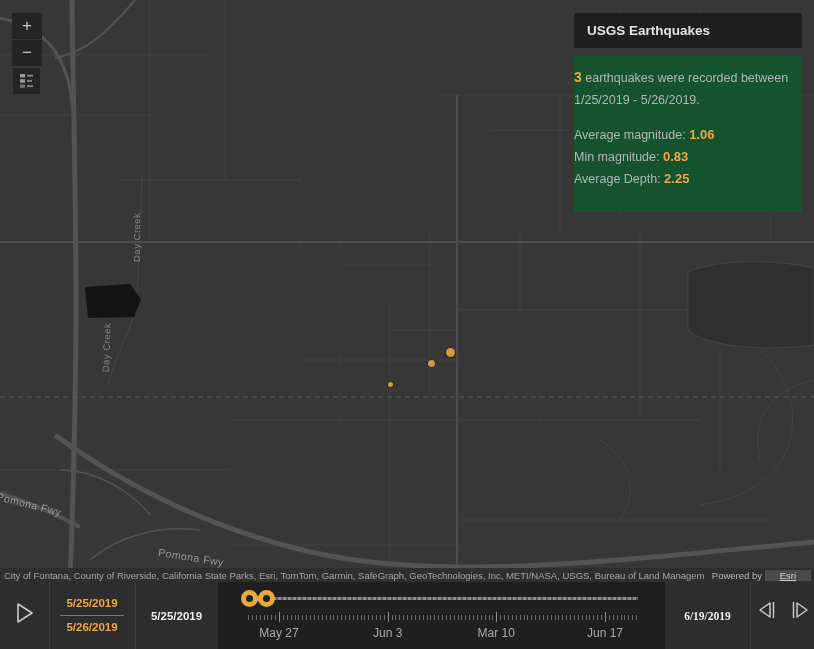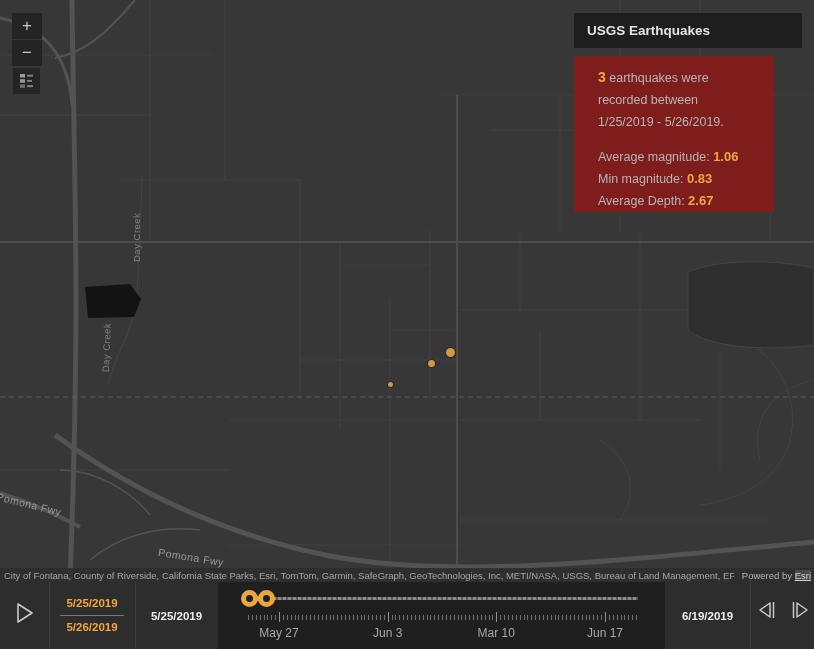--- a/index.html
+++ b/index.html
@@ -27,47 +27,47 @@
   }
   .wbtn + .wbtn { margin-top:1px; }
   .legendbtn { position:absolute; left:13px; top:68px; width:27px; height:26px; background:#242424; border:none; cursor:pointer; display:flex; align-items:center; justify-content:center; }
 
   
   .panel-header {
     position:absolute; left:574px; top:13px; width:228px; height:35px; background:#1e1e1e;
     color:#e3e3e3; font-size:13.5px; font-weight:700; display:flex; align-items:center; padding-left:13px;
   }
   .panel-body {
-    position:absolute; left:574px; top:56px; width:200px; height:156px; background:#7f1d1d;
-    color:#b5b5b5; font-size:12.5px; line-height:22px; padding:10px 24px;
+    position:absolute; left:574px; top:56px; width:228px; height:156px; background:#14532d;
+    color:#b5b5b5; font-size:12.5px; line-height:22px; padding:10px 0;
   }
   .accent { color:#f0a73d; }
   .val { color:#f0a73d; font-weight:700; font-size:13px; }
   .count { font-weight:700; font-size:14px; }
   .stats { margin-top:13px; }
 
   
   .attribution {
     position:absolute; left:0; top:568px; width:814px; height:14px; background:rgba(44,44,44,.82);
     display:flex; align-items:center; font-size:9.5px; color:#a6a6a6; white-space:nowrap; overflow:hidden;
   }
   .attr-text { flex:1 1 auto; overflow:hidden; padding-left:4px; }
   .powered { flex:0 0 auto; padding:0 3px 0 8px; color:#b5b5b5; }
-  .esri-link { color:#cfcfcf; text-decoration:underline; background:#4a4a4a; padding:0 0; cursor:pointer; }
+  .esri-link { color:#cfcfcf; text-decoration:underline; background:#4a4a4a; padding:0 15px; cursor:pointer; }
 
   
   .bottombar { position:absolute; left:0; top:582px; width:814px; height:67px; background:#2d2d2d; }
   .vsep { position:absolute; top:0; width:1px; height:67px; background:#3e3e3e; }
   .play-btn { position:absolute; left:10px; top:600px; width:30px; height:28px; background:transparent; border:none; cursor:pointer; }
   .range-dates { position:absolute; left:49px; top:582px; width:86px; height:67px; display:flex; flex-direction:column; align-items:center; justify-content:center; }
   .range-dates .d { color:#f0a73d; font-size:11.5px; font-weight:700; line-height:15px; cursor:pointer; }
   .date-sep { width:64px; height:1px; background:#787878; margin:4px 0; }
   .edge-label { position:absolute; top:582px; height:67px; display:flex; align-items:center; justify-content:center; color:#ececec; font-size:11.5px; font-weight:700; }
   .min-label { left:135px; width:83px; }
-  .max-label { left:665px; width:85px; }
+  .max-label { left:665px; width:85px;font-family:Liberation Serif, serif; }
   .slider-panel { position:absolute; left:218px; top:582px; width:447px; height:67px; background:#1f1f1f; }
   .track {
     position:absolute; left:30px; top:15px; width:390px; height:3px; cursor:pointer;
     background:repeating-linear-gradient(90deg,#8d8d8d 0 3px, #5a5a5a 3px 5px);
   }
   .range-fill { position:absolute; left:31px; top:14px; width:18px; height:5px; background:#e8a83e; }
   .thumb {
     position:absolute; top:8px; width:17px; height:17px; border-radius:50%;
     border:5px solid #e8a83e; background:#1f1f1f; cursor:grab;
   }
@@ -173,21 +173,21 @@
     <span>USGS Earthquakes</span>
   </div>
   <div class="panel-body">
     <div>
       <span class="accent count">3</span><span> earthquakes were recorded between</span>
     </div>
     <div>1/25/2019 - 5/26/2019.</div>
     <div class="stats">
       <div><span>Average magnitude: </span><span class="val">1.06</span></div>
       <div><span>Min magnitude: </span><span class="val">0.83</span></div>
-      <div><span>Average Depth: </span><span class="val">2.67</span></div>
+      <div><span>Average Depth: </span><span class="val">2.25</span></div>
     </div>
   </div>
 
   <div class="attribution">
     <span class="attr-text">City of Fontana, County of Riverside, California State Parks, Esri, TomTom, Garmin, SafeGraph, GeoTechnologies, Inc, METI/NASA, USGS, Bureau of Land Management, EPA, NP ...</span>
     <span class="powered">
       <span>Powered by</span>
       <a class="esri-link">Esri</a>
     </span>
   </div>

